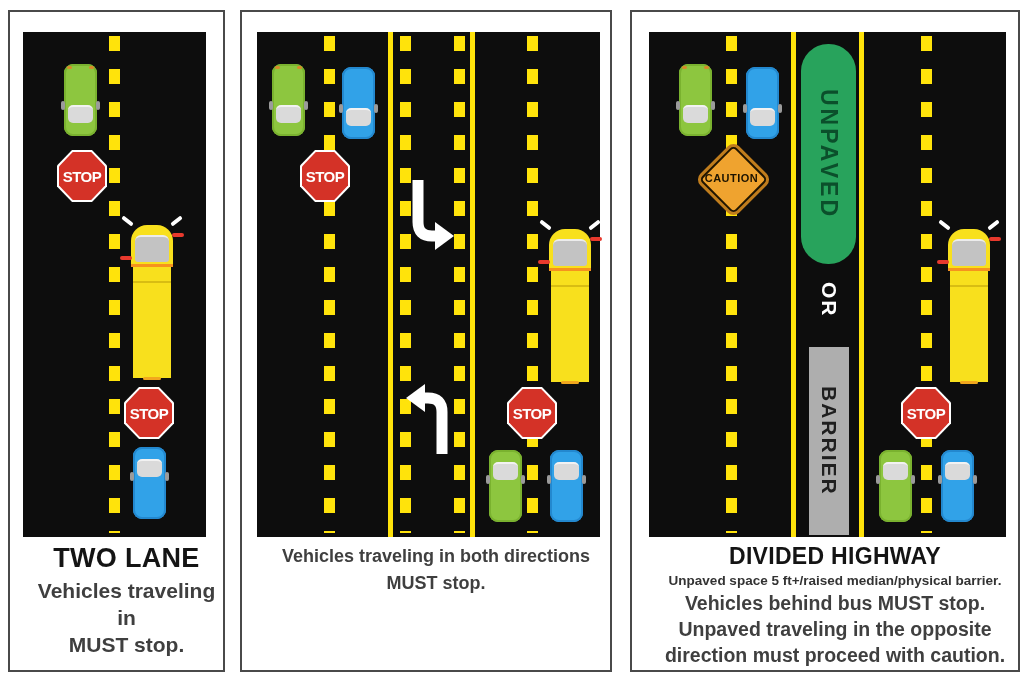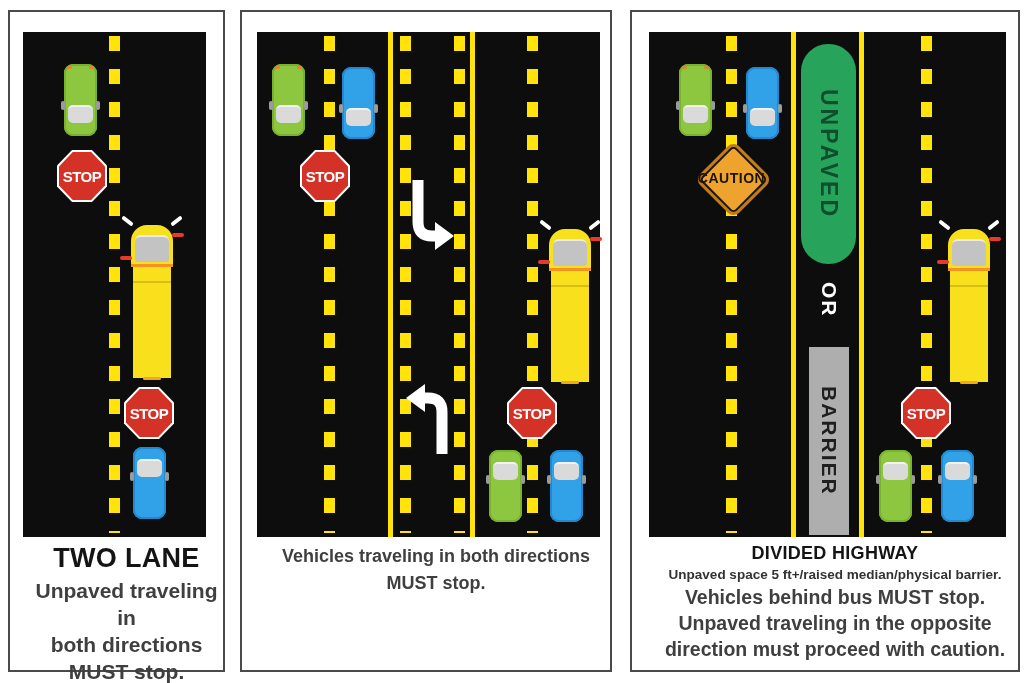--- a/index.html
+++ b/index.html
@@ -48,39 +48,39 @@
         background:#ffffff;display:flex;align-items:center;justify-content:center;}
   .stop-inner{position:absolute;inset:2px;
         clip-path:polygon(30% 0,70% 0,100% 30%,100% 70%,70% 100%,30% 100%,0 70%,0 30%);
         background:#d43227;display:flex;align-items:center;justify-content:center;}
   .stop-text{color:#ffffff;font-weight:bold;font-size:15px;letter-spacing:-0.5px;}
   
   .caution-sign{position:absolute;width:65px;height:65px;display:flex;align-items:center;justify-content:center;}
   .caution-diamond{position:absolute;left:10px;top:10px;width:45px;height:45px;background:#efa32f;
         border:2px solid #201500;border-radius:5px;transform:rotate(45deg);
         box-shadow:0 0 0 3px #c07d1d;}
-  .caution-text{position:relative;color:#1c1300;font-weight:bold;font-size:14px;letter-spacing:0.5px;}
+  .caution-text{position:relative;color:#1c1300;font-weight:bold;font-size:11px;letter-spacing:0.5px;}
   
   .median-green{position:absolute;background:#28a35c;border-radius:27px;
         display:flex;align-items:center;justify-content:center;}
   .median-gray{position:absolute;background:#aeaeae;display:flex;align-items:center;justify-content:center;}
   .vtext{writing-mode:vertical-rl;font-weight:bold;}
   .unpaved-text{color:#0b4f2b;font-size:23px;letter-spacing:3px;}
   .or-text{color:#ffffff;font-size:21px;letter-spacing:2px;}
   .barrier-text{color:#1f1f1f;font-size:21px;letter-spacing:2px;}
   .median-or{position:absolute;display:flex;align-items:center;justify-content:center;}
   
   .turn-arrow{position:absolute;width:48px;height:74px;}
   .turn-arrow.flip{transform:rotate(180deg);}
   
   .caption{position:absolute;left:5px;right:5px;top:531px;text-align:center;margin-left:20px;}
   .cap-title{font-weight:bold;color:#141414;letter-spacing:0.3px;margin-bottom:3px;}
   .p1 .cap-title{font-size:27px;}
   .p2 .cap-title{font-size:25px;}
-  .p3 .cap-title{font-size:18px;}
+  .p3 .cap-title{font-size:23px;}
   .cap-sub{font-weight:bold;font-size:13.5px;color:#333333;margin-bottom:2px;}
   .cap-line{font-weight:600;color:#3f3f3f;}
   .p1 .cap-line{font-size:21px;line-height:27px;}
   .p2 .cap-line{font-size:18px;line-height:27px;}
   .p3 .cap-line{font-size:19.5px;line-height:26px;}
 </style>
 </head>
 <body>
 
 <div class="stage">
@@ -126,22 +126,21 @@
       <div class="car up blue" style="left:110px;top:415px;">
         <div class="car-body"></div>
         <div class="car-windshield"></div>
         <div class="car-mirror l"></div>
         <div class="car-mirror r"></div>
       </div>
     </div>
 
     <div class="caption">
       <div class="cap-title">TWO LANE</div>
-      <div class="cap-line">Unpaved traveling in</div>
-      <div class="cap-line">both directions</div>
+      <div class="cap-line">Vehicles traveling in</div>
       <div class="cap-line">MUST stop.</div>
     </div>
   </div>
 
   <div class="panel p2" style="left:240px;width:372px;height:662px;">
     <div class="road" style="left:15px;width:343px;">
       <div class="dash" style="left:67px;"></div>
       <div class="solid" style="left:131px;"></div>
       <div class="dash" style="left:143px;"></div>
       <div class="dash" style="left:197px;"></div>

